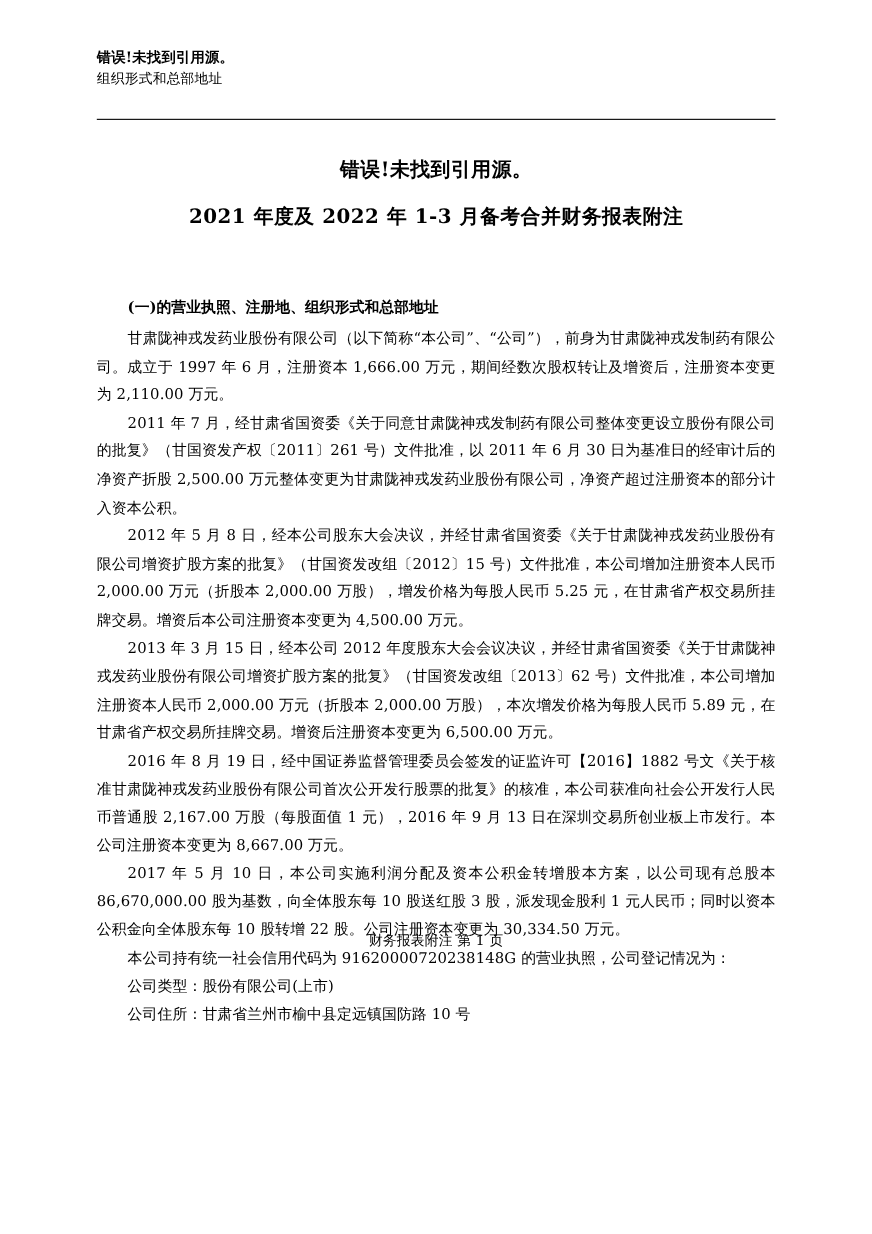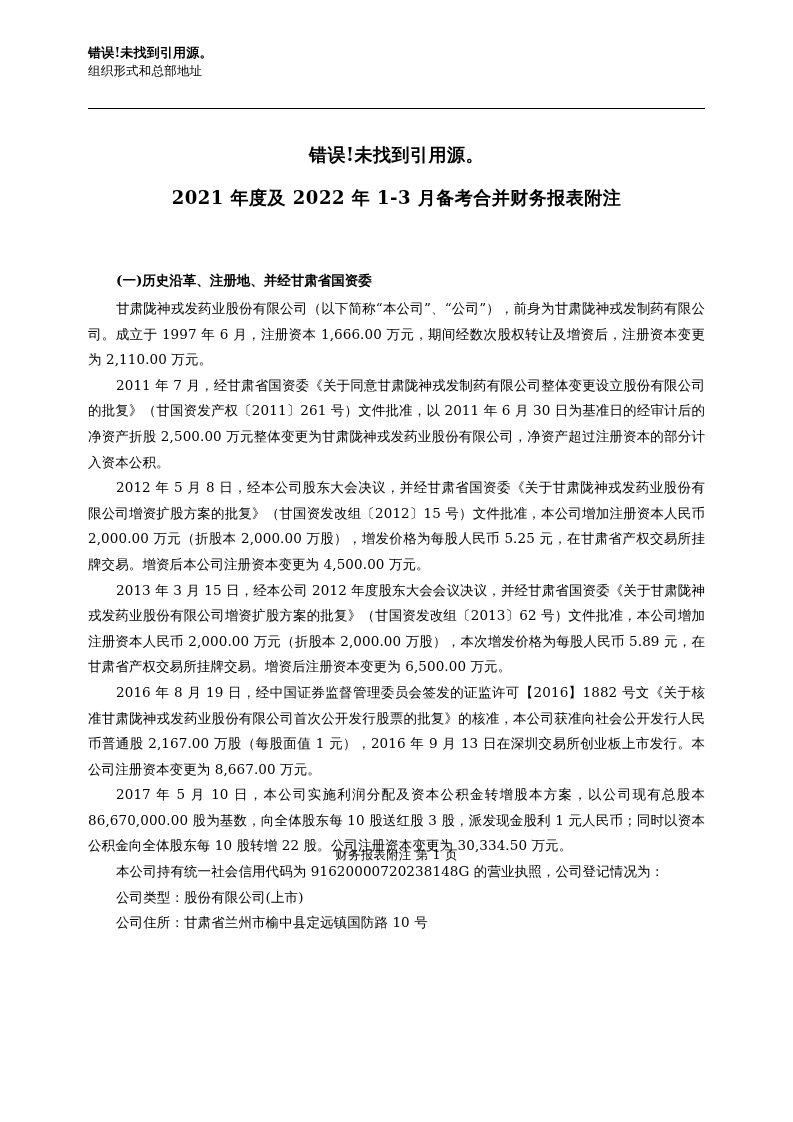--- a/index.html
+++ b/index.html
@@ -126,21 +126,21 @@
       <div class="hdr-line">组织形式和总部地址</div>
     </div>
     <div class="hdr-rule"></div>
 
     <div class="title-block">
       <div class="title-main">错误!未找到引用源。</div>
       <div class="title-sub">2021 年度及 2022 年 1-3 月备考合并财务报表附注</div>
     </div>
 
     <div class="body-block">
-      <div class="heading2">(一)历史沿革、注册地、并经甘肃省国资委</div>
+      <div class="heading2">(一)的营业执照、注册地、组织形式和总部地址</div>
 
       <p class="para">甘肃陇神戎发药业股份有限公司（以下简称“本公司”、“公司”），前身为甘肃陇神戎发制药有限公司。成立于 1997 年 6 月，注册资本 1,666.00 万元，期间经数次股权转让及增资后，注册资本变更为 2,110.00 万元。</p>
       <p class="para">2011 年 7 月，经甘肃省国资委《关于同意甘肃陇神戎发制药有限公司整体变更设立股份有限公司的批复》（甘国资发产权〔2011〕261 号）文件批准，以 2011 年 6 月 30 日为基准日的经审计后的净资产折股 2,500.00 万元整体变更为甘肃陇神戎发药业股份有限公司，净资产超过注册资本的部分计入资本公积。</p>
       <p class="para">2012 年 5 月 8 日，经本公司股东大会决议，并经甘肃省国资委《关于甘肃陇神戎发药业股份有限公司增资扩股方案的批复》（甘国资发改组〔2012〕15 号）文件批准，本公司增加注册资本人民币 2,000.00 万元（折股本 2,000.00 万股），增发价格为每股人民币 5.25 元，在甘肃省产权交易所挂牌交易。增资后本公司注册资本变更为 4,500.00 万元。</p>
       <p class="para">2013 年 3 月 15 日，经本公司 2012 年度股东大会会议决议，并经甘肃省国资委《关于甘肃陇神戎发药业股份有限公司增资扩股方案的批复》（甘国资发改组〔2013〕62 号）文件批准，本公司增加注册资本人民币 2,000.00 万元（折股本 2,000.00 万股），本次增发价格为每股人民币 5.89 元，在甘肃省产权交易所挂牌交易。增资后注册资本变更为 6,500.00 万元。</p>
       <p class="para">2016 年 8 月 19 日，经中国证券监督管理委员会签发的证监许可【2016】1882 号文《关于核准甘肃陇神戎发药业股份有限公司首次公开发行股票的批复》的核准，本公司获准向社会公开发行人民币普通股 2,167.00 万股（每股面值 1 元），2016 年 9 月 13 日在深圳交易所创业板上市发行。本公司注册资本变更为 8,667.00 万元。</p>
       <p class="para">2017 年 5 月 10 日，本公司实施利润分配及资本公积金转增股本方案，以公司现有总股本 86,670,000.00 股为基数，向全体股东每 10 股送红股 3 股，派发现金股利 1 元人民币；同时以资本公积金向全体股东每 10 股转增 22 股。公司注册资本变更为 30,334.50 万元。</p>
       <p class="para noindent">本公司持有统一社会信用代码为 91620000720238148G 的营业执照，公司登记情况为：</p>
       <p class="para noindent">公司类型：股份有限公司(上市)</p>
       <p class="para noindent">公司住所：甘肃省兰州市榆中县定远镇国防路 10 号</p>

